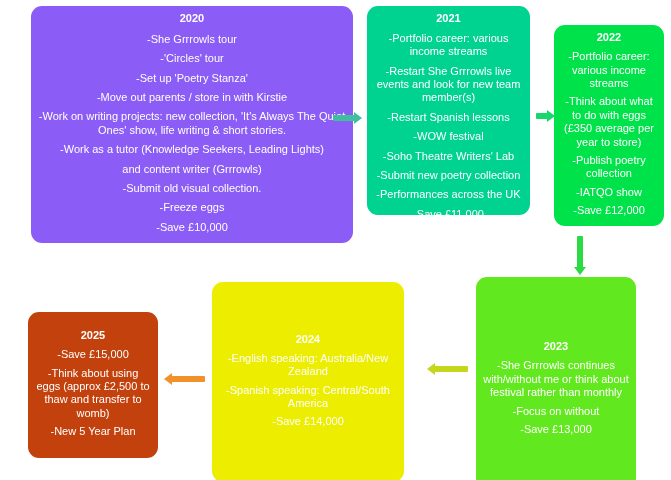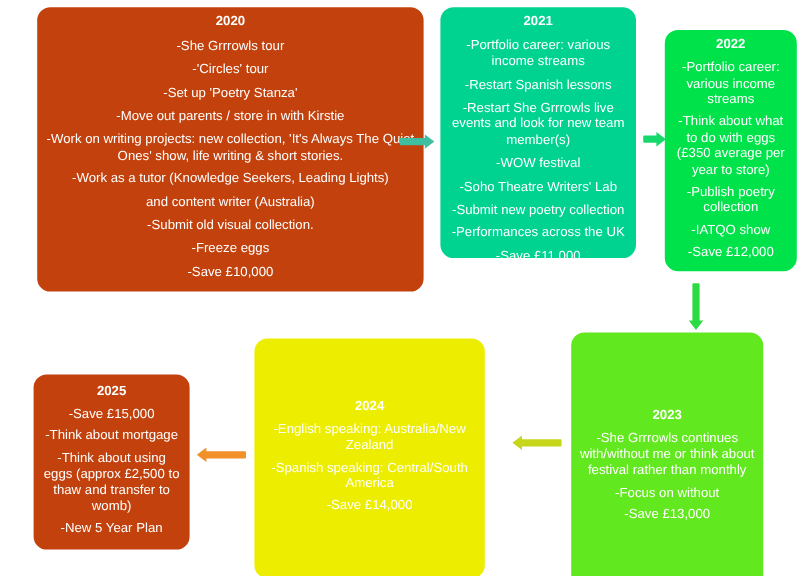--- a/index.html
+++ b/index.html
@@ -87,42 +87,42 @@
   #arrow-2021-2022 { left: 536px; top: 113px; width: 12px; }
   #arrow-2022-2023 { left: 577px; top: 236px; height: 32px; }
   #arrow-2023-2024 { left: 434px; top: 366px; width: 34px; }
   #arrow-2024-2025 { left: 171px; top: 376px; width: 34px; }
 </style>
 </head>
 <body>
 
 <div id="canvas">
 
-  <div class="card" id="card-2020" style="background: #c2410c;">
+  <div class="card" id="card-2020" style="background: #8b5cf6;">
     <div class="card-year">2020</div>
     <div class="card-lines">
       <div class="card-line">-She Grrrowls tour</div>
       <div class="card-line">-'Circles' tour</div>
       <div class="card-line">-Set up 'Poetry Stanza'</div>
       <div class="card-line">-Move out parents / store in with Kirstie</div>
       <div class="card-line">-Work on writing projects: new collection, 'It's Always The Quiet Ones' show, life writing &amp; short stories.</div>
       <div class="card-line">-Work as a tutor (Knowledge Seekers, Leading Lights)</div>
-      <div class="card-line">and content writer (Australia)</div>
+      <div class="card-line">and content writer (Grrrowls)</div>
       <div class="card-line">-Submit old visual collection.</div>
       <div class="card-line">-Freeze eggs</div>
       <div class="card-line">-Save £10,000</div>
     </div>
   </div>
 
   <div class="card" id="card-2021" style="background: rgb(0, 210, 144);">
     <div class="card-year">2021</div>
     <div class="card-lines">
       <div class="card-line">-Portfolio career: various income streams</div>
+      <div class="card-line">-Restart She Grrrowls live events and look for new team member(s)</div>
       <div class="card-line">-Restart Spanish lessons</div>
-      <div class="card-line">-Restart She Grrrowls live events and look for new team member(s)</div>
       <div class="card-line">-WOW festival</div>
       <div class="card-line">-Soho Theatre Writers' Lab</div>
       <div class="card-line">-Submit new poetry collection</div>
       <div class="card-line">-Performances across the UK</div>
       <div class="card-line">-Save £11,000</div>
     </div>
   </div>
 
   <div class="card" id="card-2022" style="background: rgb(0, 226, 74);">
     <div class="card-year">2022</div>
@@ -150,21 +150,20 @@
       <div class="card-line">-English speaking: Australia/New Zealand</div>
       <div class="card-line">-Spanish speaking: Central/South America</div>
       <div class="card-line">-Save £14,000</div>
     </div>
   </div>
 
   <div class="card" id="card-2025" style="background: #c2410c;">
     <div class="card-year">2025</div>
     <div class="card-lines">
       <div class="card-line">-Save £15,000</div>
-      <div class="card-line">-Think about mortgage</div>
       <div class="card-line">-Think about using eggs (approx £2,500 to thaw and transfer to womb)</div>
       <div class="card-line">-New 5 Year Plan</div>
     </div>
   </div>
 
   <div class="arrow arrow-h" id="arrow-2020-2021" style="background: rgb(63, 191, 160); position: absolute;">
       <span class="arrow-head" style="right: -7px; top: -3px; border-top: 6px solid transparent; border-bottom: 6px solid transparent; border-left: 8px solid rgb(63, 191, 160);"></span>
     </div>
   <div class="arrow arrow-h" id="arrow-2021-2022" style="background: rgb(23, 217, 107); position: absolute;">
       <span class="arrow-head" style="right: -7px; top: -3px; border-top: 6px solid transparent; border-bottom: 6px solid transparent; border-left: 8px solid rgb(23, 217, 107);"></span>

